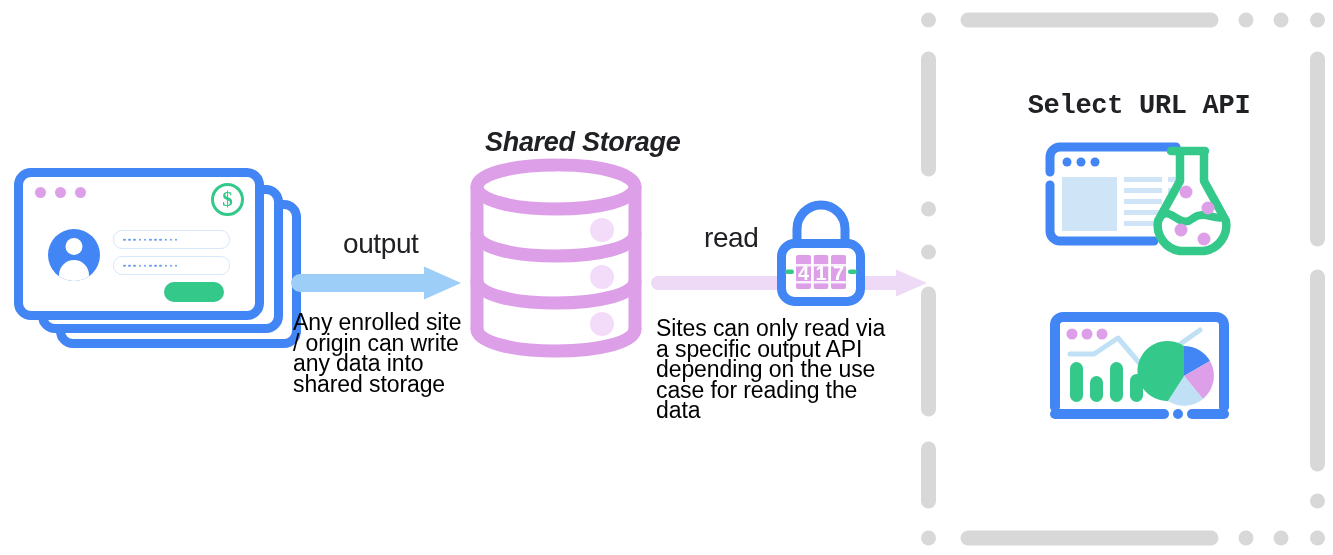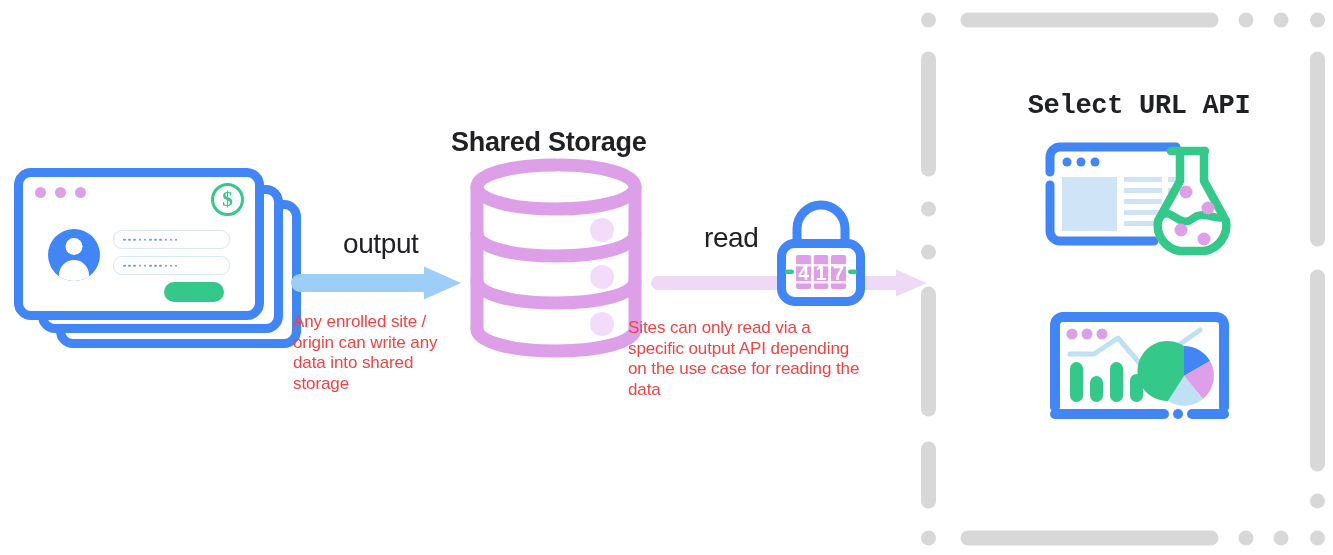--- a/index.html
+++ b/index.html
@@ -11,22 +11,22 @@
   .stage{position:absolute;inset:0;}
 
   
   .label-strong{
     font-weight:bold;
     letter-spacing:-0.3px;
     color:#202124;
     white-space:nowrap;
   }
   .label-plain{
-    color:#ef4444;
-    font-size:17px;
+    color:#000000;
+    font-size:23px;
     line-height:20.5px;
     letter-spacing:-0.1px;
   }
   .arrow-word{
     font-size:28px;
     color:#202124;
     letter-spacing:-0.4px;
   }
 
   
@@ -79,27 +79,27 @@
   #submit-button{
     position:absolute;left:141px;top:105px;width:60px;height:20px;border-radius:10px;background:#34C98A;
   }
 
   
   #write-arrow{position:absolute;left:292px;top:266px;width:170px;height:34px;}
   #write-label{position:absolute;left:343px;top:228px;}
   #write-desc{position:absolute;left:293px;top:312px;width:175px;}
 
   
-  #storage-title{position:absolute;left:451px;top:127px;font-size:27px;}
+  #storage-title{position:absolute;left:485px;top:127px;font-size:27px;font-style:italic;}
   #db-cylinder{position:absolute;left:466px;top:158px;width:180px;height:200px;}
 
   
   #read-arrow{position:absolute;left:651px;top:269px;width:277px;height:28px;}
   #read-label{position:absolute;left:704px;top:222px;}
-  #read-desc{position:absolute;left:628px;top:318px;width:240px;}
+  #read-desc{position:absolute;left:656px;top:318px;width:240px;}
 
   
   #lock-icon{position:absolute;left:777px;top:201px;width:88px;height:105px;}
 
   
   #output-panel{position:absolute;left:921px;top:9px;width:404px;height:537px;}
   #panel-border{position:absolute;inset:0;}
   .panel-group{position:absolute;left:16px;width:404px;text-align:center;font-family:Liberation Mono, monospace;}
   #group-select-url{top:82px;}
   #group-private-agg{top:295px;}

